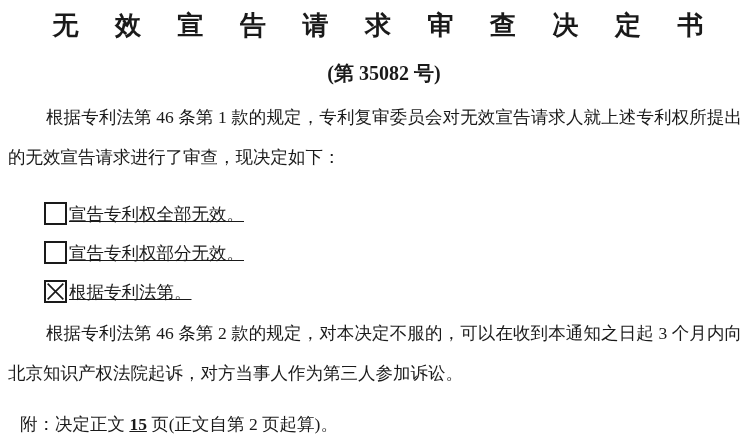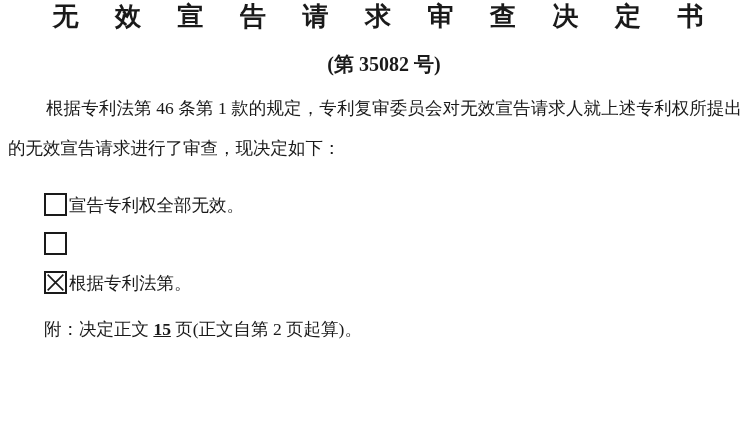--- a/index.html
+++ b/index.html
@@ -12,21 +12,21 @@
     background: #ffffff;
     color: #1a1a1a;
     font-family: "Liberation Serif", "DejaVu Serif", serif;
     overflow: hidden;
   }
   .page {
     position: relative;
     width: 756px;
     height: 440px;
     box-sizing: border-box;
-    padding-top: 0;
+    padding-top: 9px;
   }
   .doc-title {
     text-align: center;
     font-size: 26px;
     font-weight: bold;
     letter-spacing: 15px;
     text-indent: 15px; 
     white-space: nowrap;
     line-height: 1.3;
   }
@@ -54,41 +54,42 @@
   }
   .options {
     margin-left: 44px;
     margin-top: 10px;
   }
   .option {
     display: flex;
     align-items: center;
     height: 39px;
     font-size: 17.5px;
+    text-decoration: underline;
   }
   .checkbox {
     position: relative;
     width: 23px;
     height: 23px;
     border: 2px solid #1a1a1a;
     box-sizing: border-box;
     margin-right: 2px;
     flex: none;
     background: #ffffff;
   }
   .checkbox svg {
     display: none;
     width: 100%;
     height: 100%;
   }
   .checkbox.checked svg {
     display: block;
   }
   .attach {
-    margin-left: 44px;
+    margin-left: 20px;
     margin-top: 14px;
     font-size: 17.5px;
     line-height: 26px;
   }
   .attach .pages {
     font-weight: bold;
     text-decoration: underline;
   }
 </style>
 </head>
@@ -108,31 +109,33 @@
       <span class="checkbox">
         
       </span>
       <span>宣告专利权全部无效。</span>
     </div>
 
     <div class="option">
       <span class="checkbox">
         
       </span>
+      <span>宣告专利权部分无效。</span>
     </div>
 
     <div class="option">
       <span class="checkbox checked">
         <svg viewBox="0 0 23 23">
           <path d="M2 2 L21 21 M21 2 L2 21" stroke="#1a1a1a" stroke-width="2" fill="none"></path>
         </svg>
       </span>
       <span>根据专利法第。</span>
     </div>
 
   </div>
 
+  <p class="para para-2">根据专利法第 46 条第 2 款的规定，对本决定不服的，可以在收到本通知之日起 3 个月内向北京知识产权法院起诉，对方当事人作为第三人参加诉讼。</p>
 
   <div class="attach">
     <span>附：决定正文 </span><span class="pages">15</span><span> 页(正文自第 2 页起算)。</span>
   </div>
 
 </div>
 
 </body></html>

